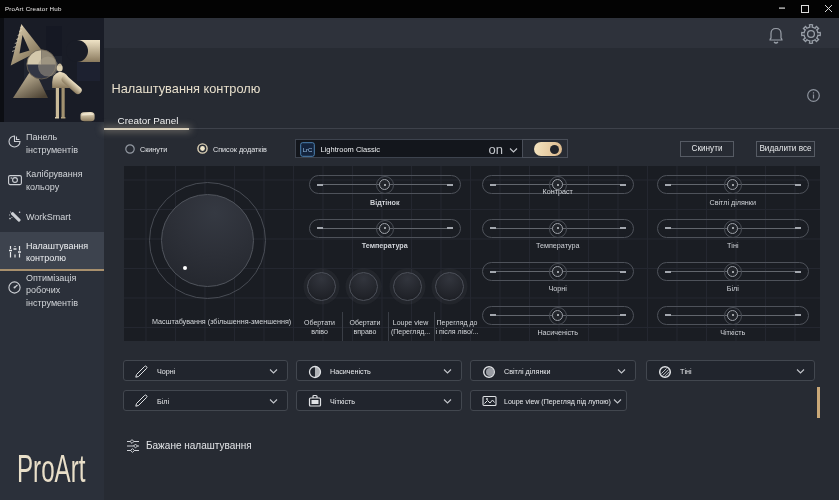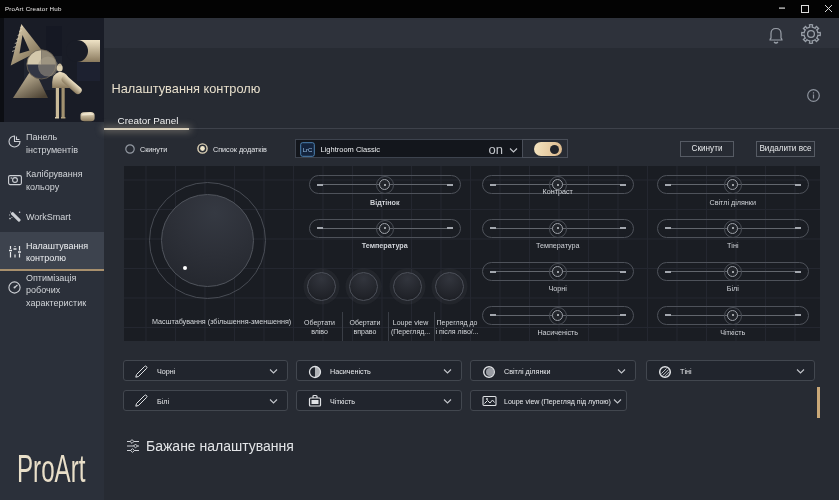--- a/index.html
+++ b/index.html
@@ -60,21 +60,21 @@
   #dialinner { position:absolute; left:37px; top:28px; width:93px; height:93px; border-radius:50%;
     background:radial-gradient(circle at 58% 20%, #353942 0%, #2c2f37 48%, #25282f 82%); border:1px solid #50545c; }
   #dialdot { position:absolute; left:58.5px; top:100px; width:4px; height:4px; border-radius:50%; background:#fff; }
 
   
   .sel { position:absolute; height:21px; background:#21252d; border:1px solid #42474f; border-radius:3px; color:#e7e9ec; font-size:7.2px; }
   .sel .stx { position:absolute; left:33px; top:7px; line-height:8px; }
   .sel .chev { position:absolute; top:7px; }
   .sel .sic { position:absolute; left:11px; top:3.5px; }
 
-  #preftx { left:146px; top:440.5px; color:#e3e5e8; font-size:14px; line-height:10px; }
+  #preftx { left:146px; top:440.5px; color:#e3e5e8; font-size:10px; line-height:10px; }
   #savebtn { left:694px; top:436.5px; width:125px; height:23px; border-radius:3px;
     background:linear-gradient(110deg, #f7e6c5 0%, #f4dbb1 50%, #eabf92 100%);
     color:#33291c; font-size:9px; text-align:center; line-height:23px; letter-spacing:-0.1px; }
   #scrollbar { left:817px; top:387px; width:2.5px; height:31px; background:#c9a878; }
 </style>
 </head>
 <body>
 <div id="app">
 
   <div class="abs" id="titlebar">
@@ -173,21 +173,21 @@
         <path d="M1 5.5 H4 M5.5 4 H8.5 M10 7 H13" stroke="#e8eaec" stroke-width="1.4"></path>
       </svg>
       <div class="mtx">Налаштування контролю</div>
     </div>
     <div class="mitem" style="top:253.5px;">
       <svg class="mic" style="top:9px" width="13" height="13" viewBox="0 0 13 13">
           <circle cx="6.5" cy="6.5" r="5.6" fill="none" stroke="#cdd0d5" stroke-width="1.1"></circle>
           <path d="M6.5 6.5 L9.5 4" stroke="#cdd0d5" stroke-width="1.2"></path>
           <circle cx="6.5" cy="6.5" r="1" fill="#cdd0d5"></circle>
         </svg>
-      <div class="mtx">Оптимізація робочих характеристик</div>
+      <div class="mtx">Оптимізація робочих інструментів</div>
     </div>
     <div id="proart">ProArt</div>
   </div>
 
   <div class="abs" id="topstrip">
     <svg class="abs" style="left:659px;top:5px" width="26" height="26" viewBox="0 0 26 26">
       <path d="M7 17 Q7 16 8 15 L8 10.5 Q8 5.5 13 5.5 Q18 5.5 18 10.5 L18 15 Q19 16 19 17 Z" fill="none" stroke="#9aa0a9" stroke-width="1.2"></path>
       <path d="M11 19 Q13 21 15 19" fill="none" stroke="#9aa0a9" stroke-width="1.2"></path>
     </svg>
     <svg class="abs" style="left:696.5px;top:6px" width="20" height="20" viewBox="0 0 20 20">

